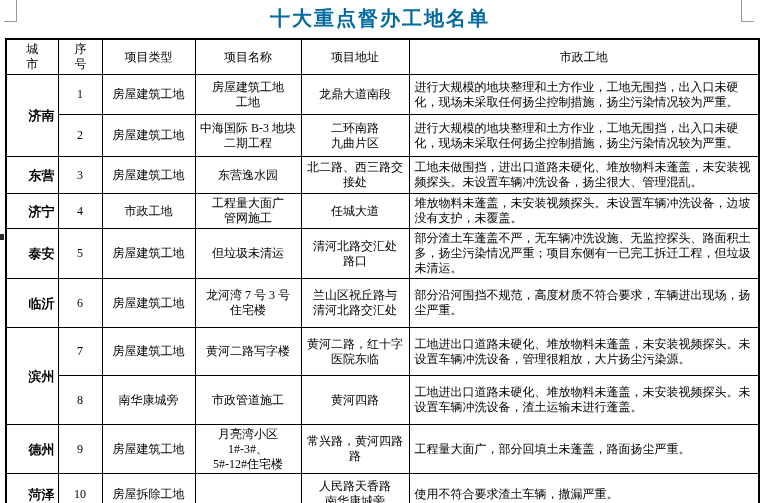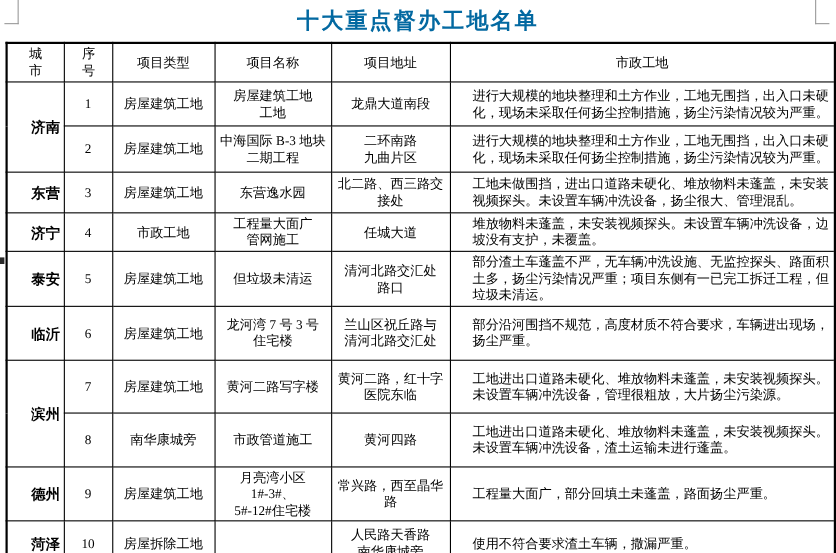--- a/index.html
+++ b/index.html
@@ -56,21 +56,21 @@
     font-weight: normal;
     text-align: center;
     vertical-align: middle;
     padding: 1px 3px;
     overflow: hidden;
   }
   .site-table th { padding: 2px 16px; }
   .site-table td.city { font-weight: bold; font-size: 13px; text-align: right; }
   .site-table td.problem {
     text-align: left;
-    padding: 2px 4px 2px 20px;
+    padding: 2px 4px 2px 5px;
   }
   .ml { white-space: pre-line; }
 </style>
 </head>
 <body>
 
 <div class="page">
 
   <div class="margin-mark left"></div>
   <div class="margin-mark right"></div>
@@ -168,21 +168,21 @@
         <td>市政管道施工</td>
         <td>黄河四路</td>
         <td class="problem">工地进出口道路未硬化、堆放物料未蓬盖，未安装视频探头。未设置车辆冲洗设备，渣土运输未进行蓬盖。</td>
       </tr>
       <tr style="height:49px">
         <td class="city">德州</td>
         <td>9</td>
         <td>房屋建筑工地</td>
         <td class="ml">月亮湾小区 1#-3#、
 5#-12#住宅楼</td>
-        <td class="ml">常兴路，西至晶华
+        <td class="ml">常兴路，黄河四路
 路</td>
         <td class="problem">工程量大面广，部分回填土未蓬盖，路面扬尘严重。</td>
       </tr>
       <tr style="height:42px">
         <td class="city">菏泽</td>
         <td>10</td>
         <td>房屋拆除工地</td>
         <td></td>
         <td class="ml">人民路天香路
 南华康城旁</td>

